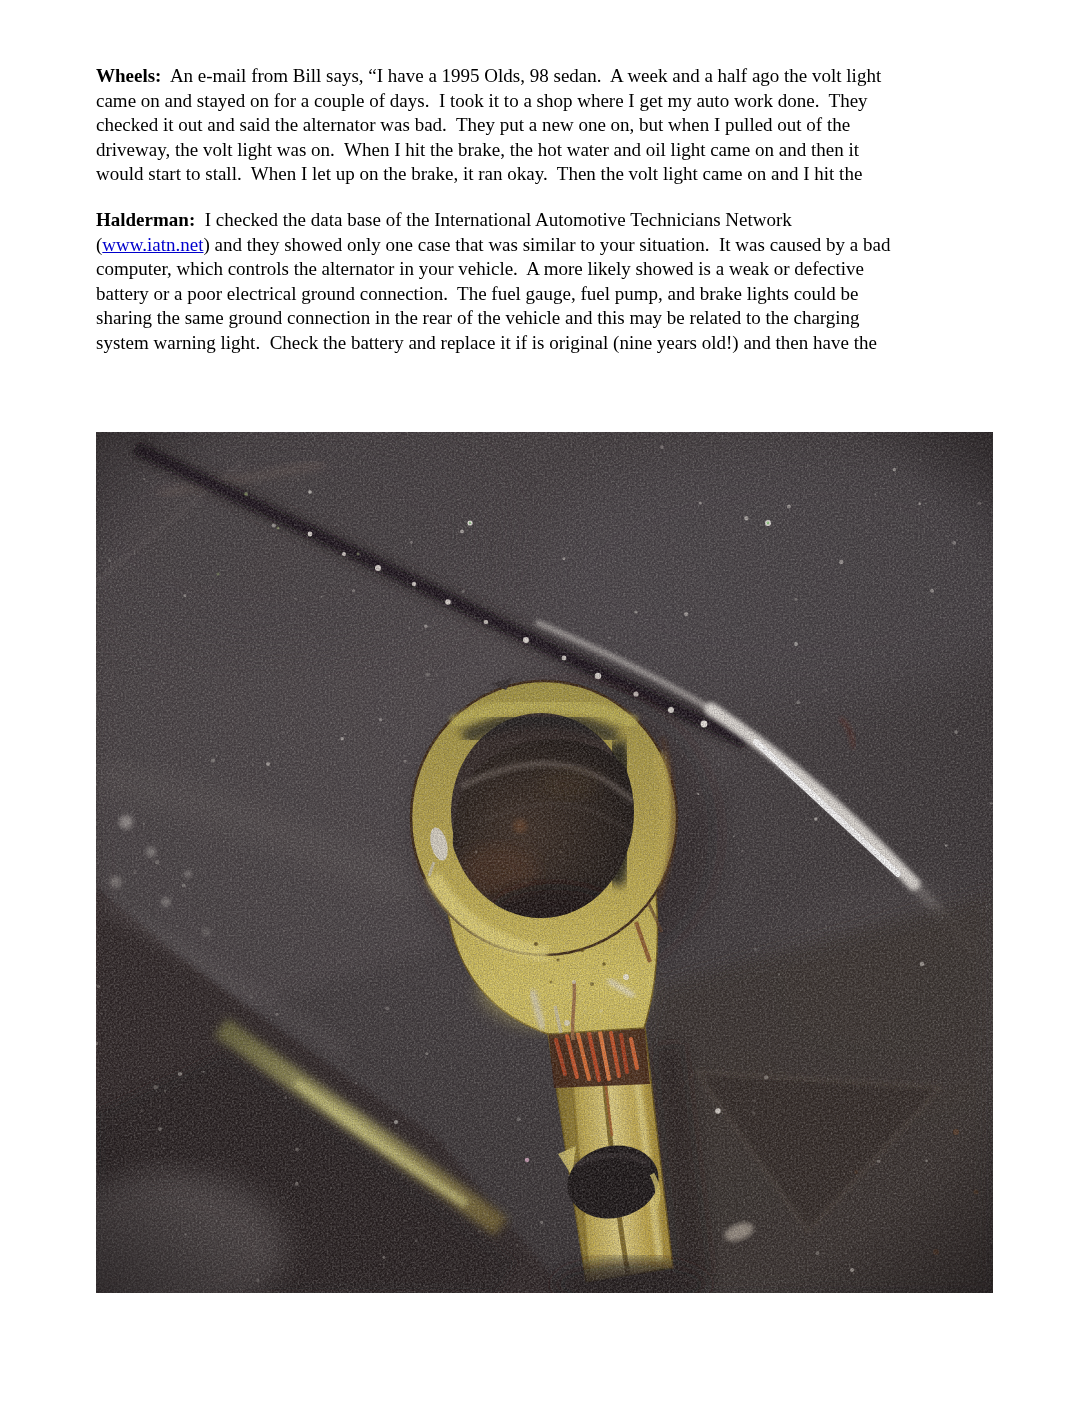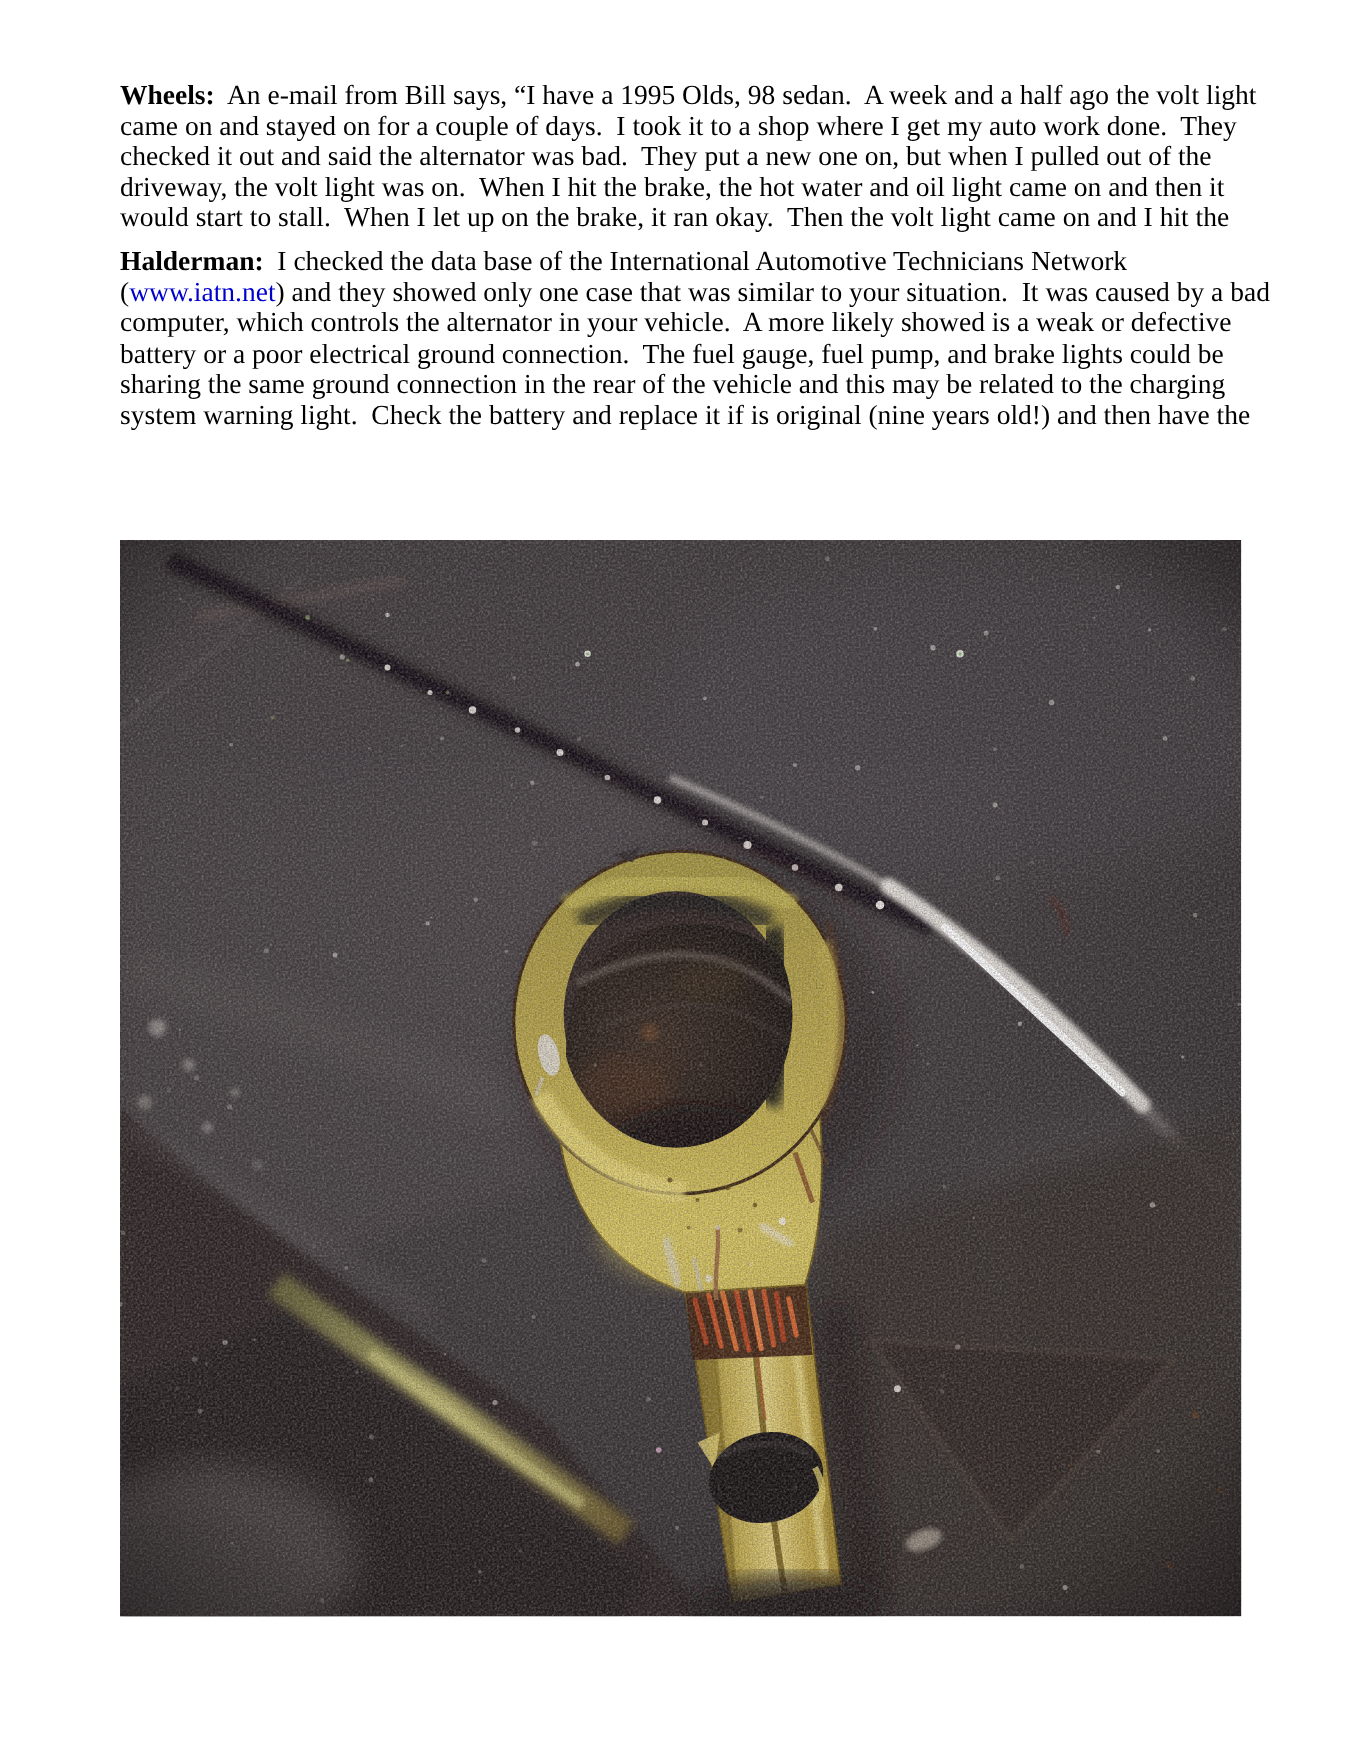--- a/index.html
+++ b/index.html
@@ -3,26 +3,26 @@
 <meta charset="utf-8">
 <style>
   html,body{margin:0;padding:0;}
   body{
     width:1088px;height:1408px;background:#ffffff;position:relative;overflow:hidden;
     font-family:"Liberation Serif","DejaVu Serif",serif;
   }
   .page{position:absolute;inset:0;background:#ffffff;}
   .content{
     position:absolute;left:96px;top:64px;width:900px;color:#000;
-    font-size:22px;line-height:24.6px;
+    font-size:19px;line-height:24.6px;
   }
-  .para + .para{margin-top:10px;}
+  .para + .para{margin-top:21px;}
   .line{white-space:pre;}
   .seg-bold{font-weight:bold;}
-  .seg-link{cursor:pointer;}
+  .seg-link{text-decoration:underline;cursor:pointer;}
   figure.photo{position:absolute;left:96px;top:432px;margin:0;width:897px;height:861px;}
   figure.photo svg{display:block;}
 </style>
 </head>
 <body>
 
 <div class="page">
   <div class="content" id="article" style="color: rgb(0, 0, 0);">
       <div class="para">
         <div class="line"><span class="seg-bold">Wheels:</span><span class="seg-reg">  An e-mail from Bill says, “I have a 1995 Olds, 98 sedan.  A week and a half ago the volt light</span></div>

